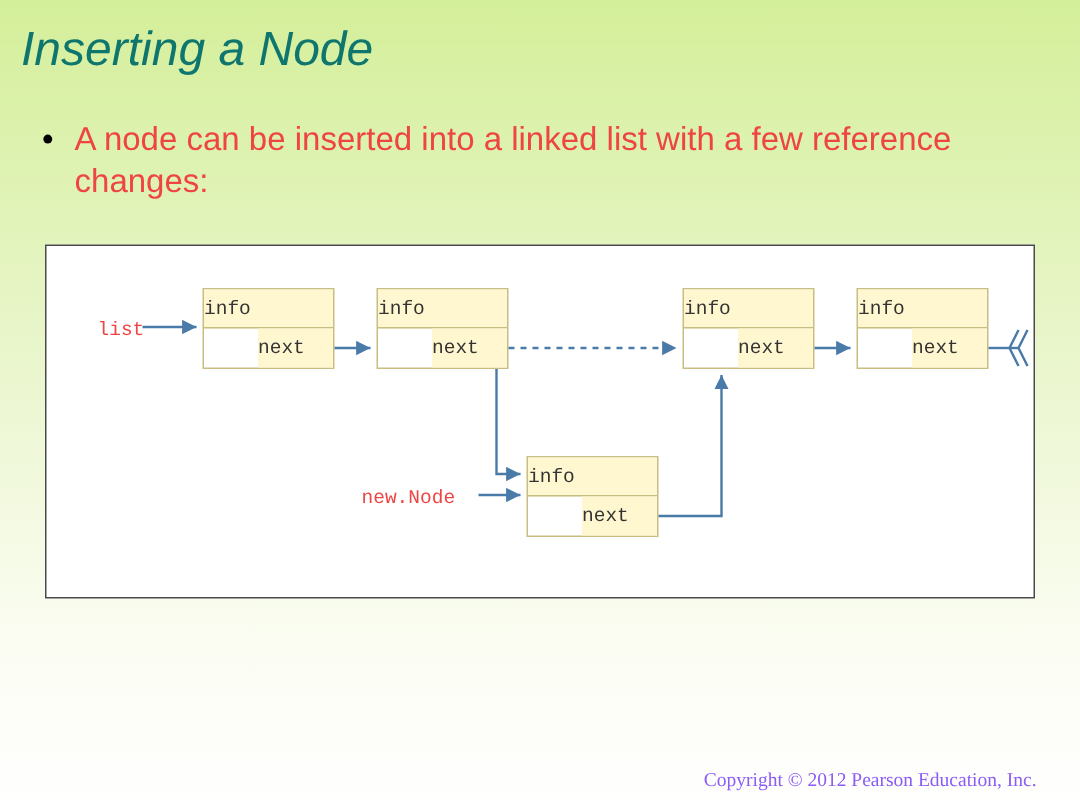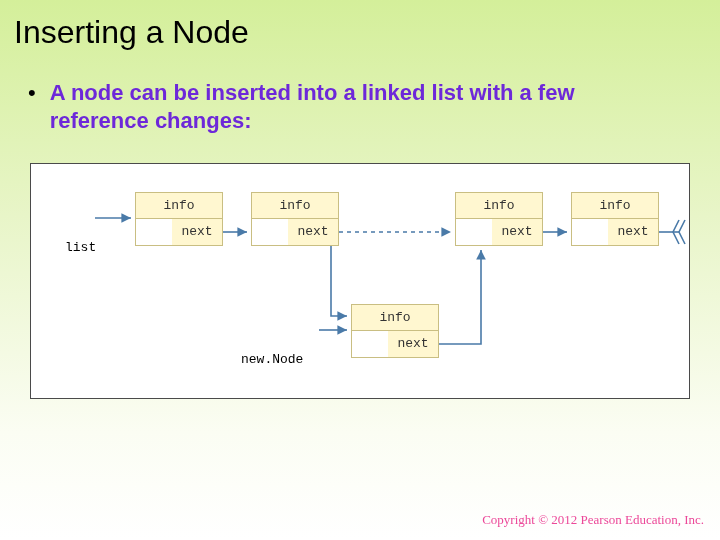--- a/index.html
+++ b/index.html
@@ -5,79 +5,77 @@
   * { box-sizing: border-box; margin: 0; padding: 0; }
   html, body { width: 720px; height: 540px; overflow: hidden; }
   body {
     font-family: Arial, Helvetica, sans-serif;
     background: linear-gradient(to bottom, #d4ef9a 0%, #e8f5c8 40%, #fbfdf3 80%, #ffffff 100%);
     position: relative;
   }
   .title {
     font-size: 32px;
     font-weight: 400;
-    color: #000000;
+    color: #0f766e;
     padding: 14px 0 0 14px;
+    font-style: italic;
   }
   .bullet-row {
     padding: 28px 0 0 28px;
     display: flex;
     align-items: flex-start;
   }
   .bullet-dot {
     font-size: 22px;
     line-height: 28px;
     margin-right: 14px;
     color: #000;
   }
   .bullet-text {
     font-size: 22px;
     line-height: 28px;
-    color: #6d28d9;
+    color: #ef4444;
     max-width: 620px;
-    font-weight: bold;
   }
   .diagram-wrap {
     margin: 28px 30px 0 30px;
     background: #fff;
     border: 1px solid #4a4a4a;
     height: 236px;
     position: relative;
   }
   .copyright {
     position: absolute;
-    right: 16px;
+    right: 29px;
     bottom: 12px;
     font-family: "Times New Roman", Times, serif;
     font-size: 13px;
-    color: #ec4899;
+    color: #8b5cf6;
   }
   
   .node {
     position: absolute;
     width: 88px;
     border: 1px solid #c9be82;
   }
   .cell {
     height: 26px;
     line-height: 26px;
-    text-align: center;
     font-family: "Courier New", Courier, monospace;
     font-size: 13px;
     background: #fff7d0;
     border-bottom: 1px solid #c9be82;
     color: #333;
   }
   .cell:last-child { border-bottom: none; margin-left: 36px; }
   .label {
     position: absolute;
     font-family: "Courier New", Courier, monospace;
     font-size: 13px;
-    color: #000000;
-    margin-top: 28px;
+    color: #ef4444;
   }
   svg.arrows {
     position: absolute;
     left: 0; top: 0;
     width: 100%; height: 100%;
     pointer-events: none;
   }
 </style>
 </head>
 <body>

